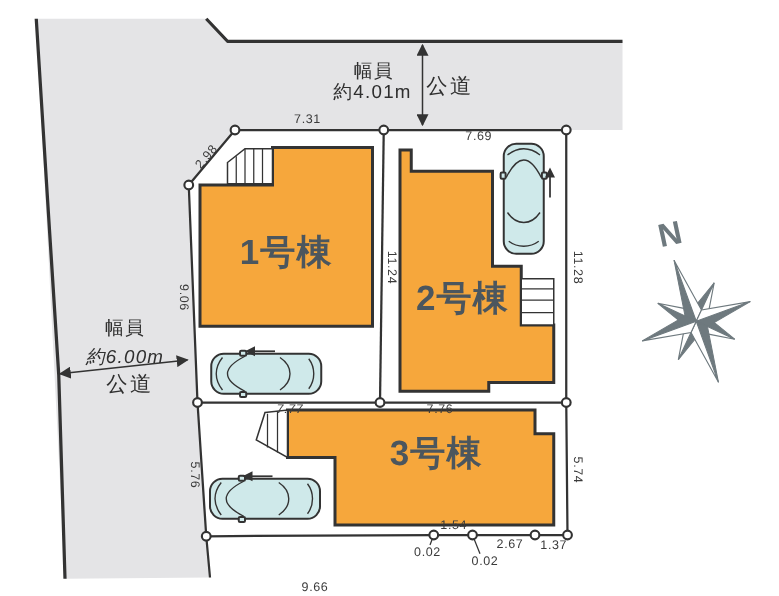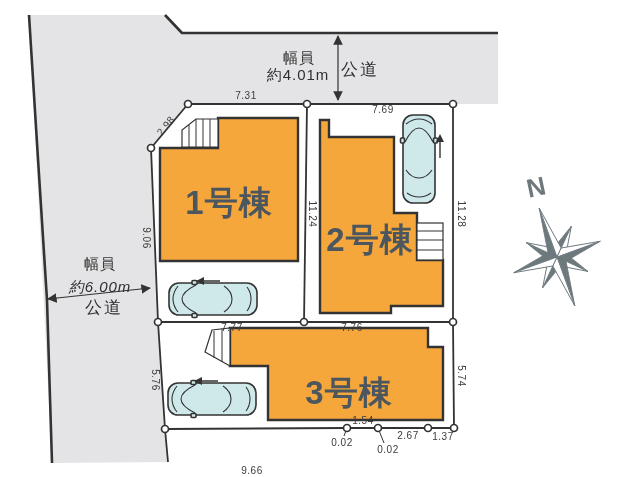--- a/index.html
+++ b/index.html
@@ -25,21 +25,21 @@
   .rose-dark   { fill:var(--compass,#6e797e); stroke:var(--compass,#6e797e); stroke-width:0.8; }
   .rose-light  { fill:#ffffff; stroke:var(--compass,#6e797e); stroke-width:0.9; }
 
   .lbl { position:absolute; transform:translate(-50%,-50%); white-space:nowrap;
          color:#2f2f2f; line-height:1; }
   .jp  { font-size:15px; letter-spacing:1px; }
   .jp-big { font-size:17px; letter-spacing:2px; }
   .dim { font-size:10px; color:var(--dimension-text,#3b3b3b); letter-spacing:0.5px; }
   .rot90  { transform:translate(-50%,-50%) rotate(90deg); }
   .rotdiag{ transform:translate(-50%,-50%) rotate(-50deg); }
-  .bname { font-size:33px; font-weight:bold; color:var(--building-label,#4b565e); letter-spacing:1px; }
+  .bname { font-size:28px; font-weight:bold; color:var(--building-label,#4b565e); letter-spacing:1px; }
   .north { font-size:26px; font-weight:bold; color:var(--compass,#6e797e);
            transform:translate(-50%,-50%) rotate(-12deg); }
 </style>
 </head>
 <body>
 
 <div class="plan">
   <svg width="623" height="477" viewBox="0 0 623 477">
     <defs>
       <marker id="arr" viewBox="0 0 10 10" refX="9" refY="5" markerWidth="8" markerHeight="8" orient="auto-start-reverse">
@@ -152,29 +152,29 @@
 
   <div class="lbl jp" style="left:299px; top:57px;">幅員</div>
   <div class="lbl jp" style="left:298px; top:74px;">約4.01m</div>
   <div class="lbl jp-big" style="left:360px; top:69px;">公道</div>
   <div class="lbl jp" style="left:100px; top:263px;">幅員</div>
   <div class="lbl jp" style="left:100px; top:286px;font-style:italic;">約6.00m</div>
   <div class="lbl jp-big" style="left:104px; top:307px;">公道</div>
 
   <div class="lbl bname" style="left:229px; top:202px;">1号棟</div>
   <div class="lbl bname" style="left:370px; top:239px;">2号棟</div>
-  <div class="lbl bname" style="left:349px; top:392px;text-align:right;">3号棟</div>
+  <div class="lbl bname" style="left:349px; top:363px;text-align:right;">3号棟</div>
 
   <div class="lbl dim" style="left:246px; top:96px;">7.31</div>
   <div class="lbl dim" style="left:383px; top:96px;margin-top:14px;">7.69</div>
   <div class="lbl dim rotdiag" style="left:166px; top:126px;">2.98</div>
   <div class="lbl dim rot90" style="left:146px; top:238px;">9.06</div>
   <div class="lbl dim rot90" style="left:312px; top:214px;">11.24</div>
   <div class="lbl dim rot90" style="left:461px; top:214px;">11.28</div>
-  <div class="lbl dim" style="left:232px; top:328px;">7.77</div>
+  <div class="lbl dim" style="left:232px; top:328px;font-style:italic;">7.77</div>
   <div class="lbl dim" style="left:352px; top:328px;">7.76</div>
   <div class="lbl dim rot90" style="left:155px; top:380px;">5.76</div>
   <div class="lbl dim rot90" style="left:461px; top:376px;">5.74</div>
   <div class="lbl dim" style="left:252px; top:439px;margin-top:32px;">9.66</div>
   <div class="lbl dim" style="left:342px; top:443px;">0.02</div>
   <div class="lbl dim" style="left:363px; top:421px;">1.54</div>
   <div class="lbl dim" style="left:388px; top:450px;">0.02</div>
   <div class="lbl dim" style="left:408px; top:436px;">2.67</div>
   <div class="lbl dim" style="left:443px; top:437px;">1.37</div>
 

